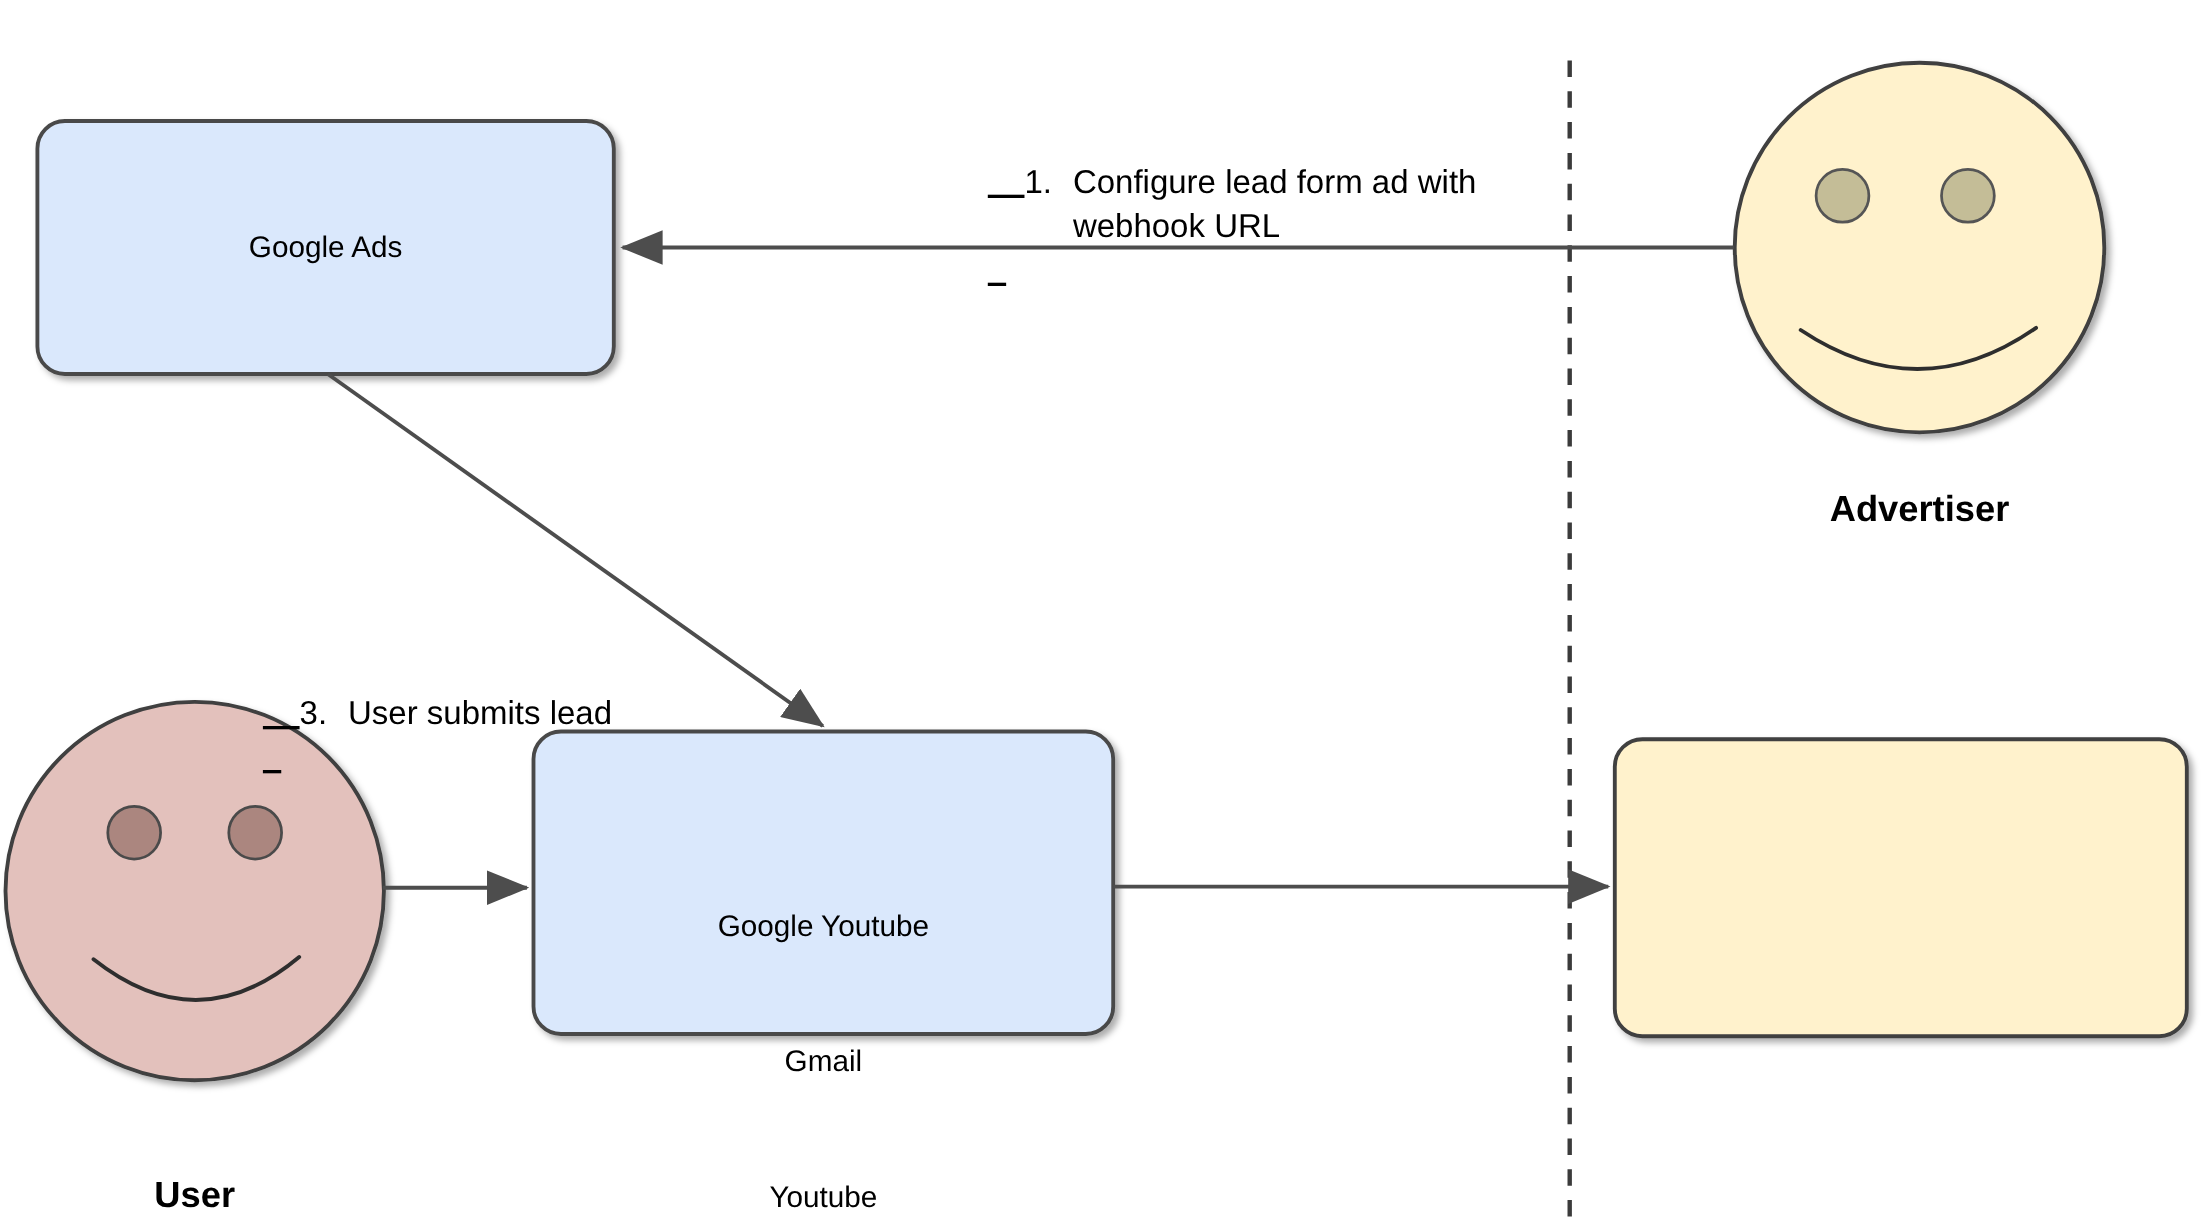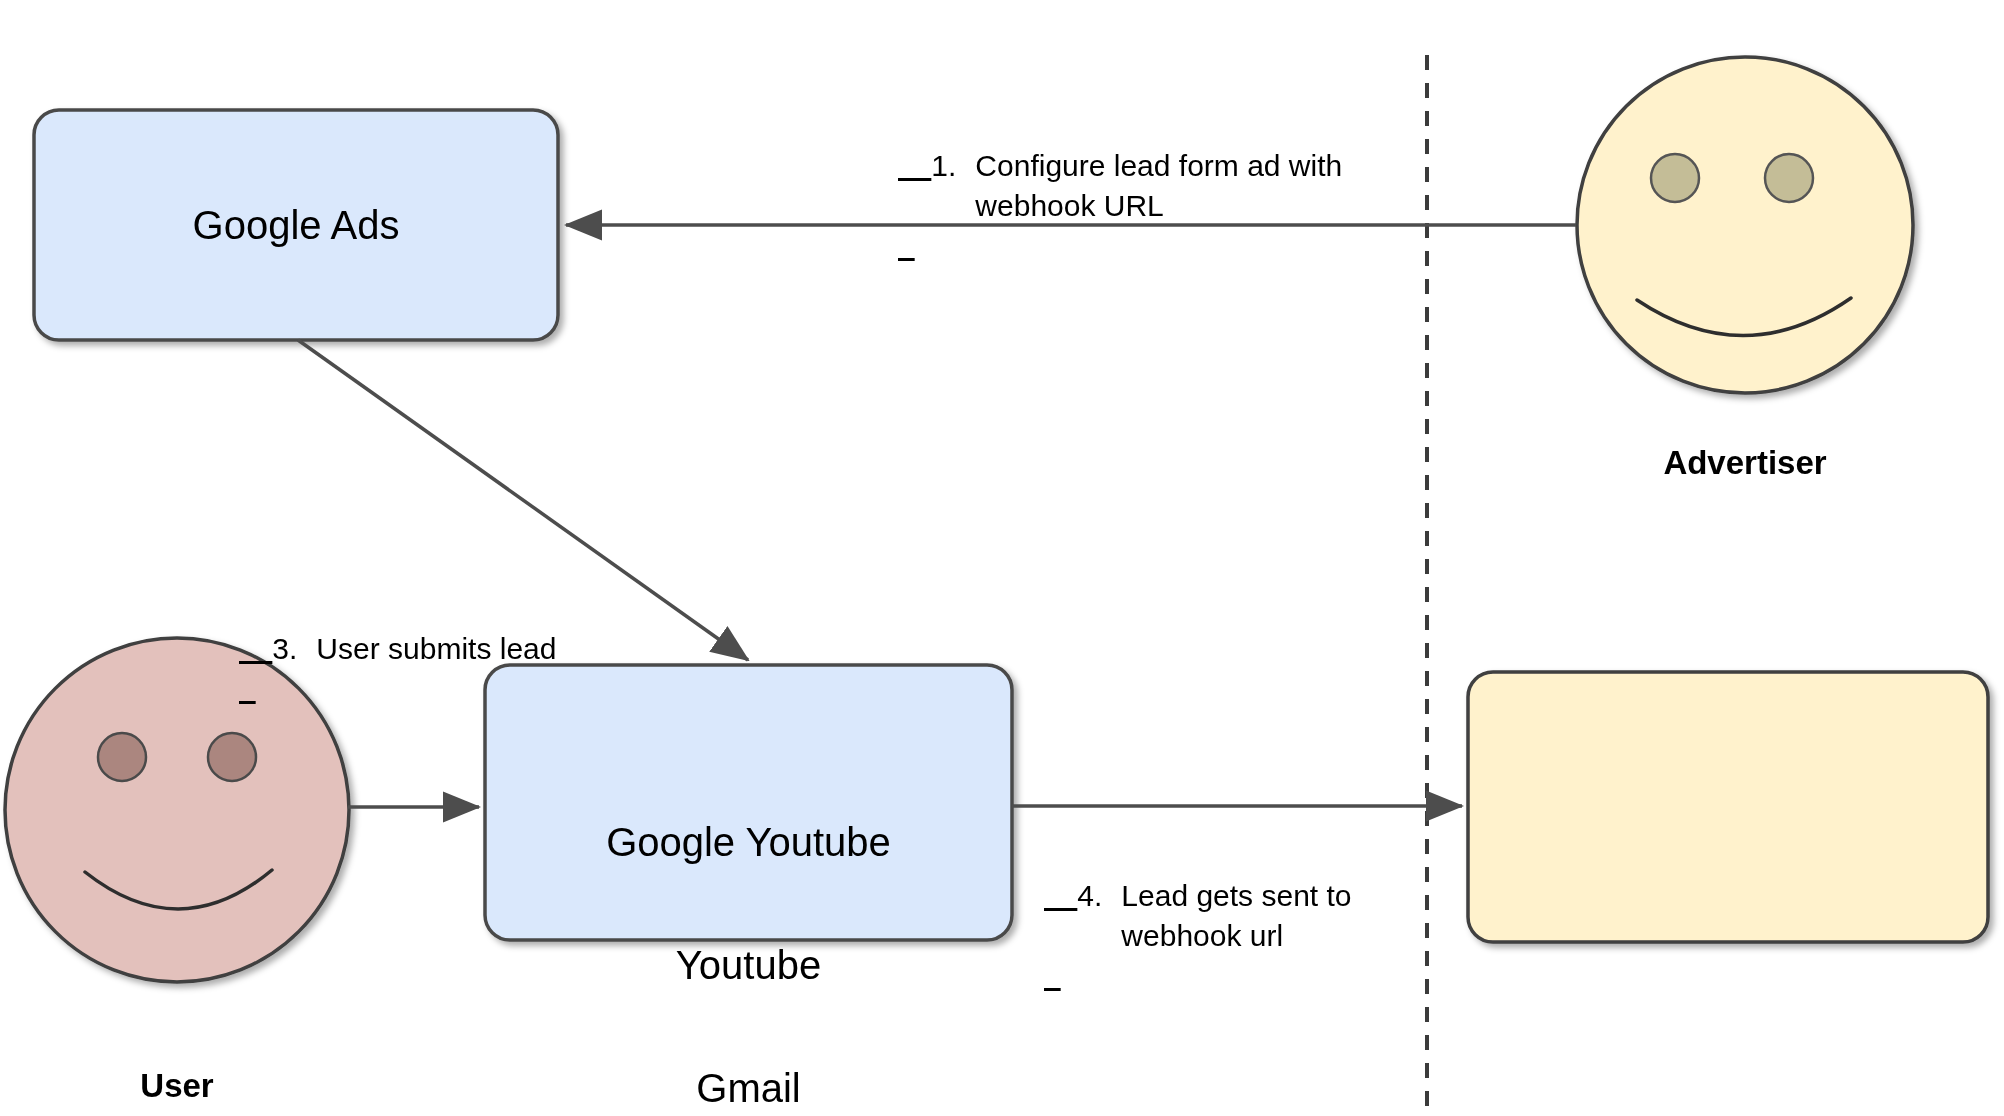--- a/index.html
+++ b/index.html
@@ -24,21 +24,21 @@
     position: absolute;
     left: 0;
     top: 0;
     width: 2004px;
     height: 1116px;
   }
   .node-label {
     position: absolute;
     text-align: center;
     color: #000000;
-    font-size: 40px;
+    font-size: 27px;
     line-height: 41px;
     font-family: "Liberation Sans", "DejaVu Sans", sans-serif;
     white-space: pre;
     pointer-events: none;
   }
   .actor-caption {
     position: absolute;
     text-align: center;
     color: #000000;
     font-size: 33px;
@@ -117,35 +117,32 @@
 
     <line x1="348" y1="807" x2="479" y2="807" stroke="#4d4d4d" stroke-width="3.5" marker-end="url(#arrowhead)"></line>
 
     <line x1="1012" y1="806" x2="1462" y2="806" stroke="#4d4d4d" stroke-width="3.5" marker-end="url(#arrowhead)"></line>
   </svg>
 
   <div class="node-label" style="left:34px; top:205px; width:524px;">Google Ads</div>
 
   <div class="node-label" style="left:485px; top:740px; width:527px;">
     <div>Google Youtube</div>
+    <div>Gmail</div>
     <div>Youtube</div>
-    <div>Gmail</div>
   </div>
 
 
   <div class="actor-caption" style="left:1595px; top:408px; width:300px;">Advertiser</div>
 
   <div class="actor-caption" style="left:27px; top:1031px; width:300px;">User</div>
 
   <div class="edge-label" style="left:898px; top:106px;">
     <span class="num">1.</span><span class="txt"><span>Configure lead form ad with</span><br><span>webhook URL</span></span>
   </div>
 
 
   <div class="edge-label" style="left:239px; top:589px;">
     <span class="num">3.</span><span class="txt">User submits lead</span>
   </div>
 
-  <div class="edge-label" style="left:1044px; top:836px;">
-    <span class="num">4.</span><span class="txt"><span>Lead gets sent to</span><br><span>webhook url</span></span>
-  </div>
 
 </div>
 
 </body></html>

